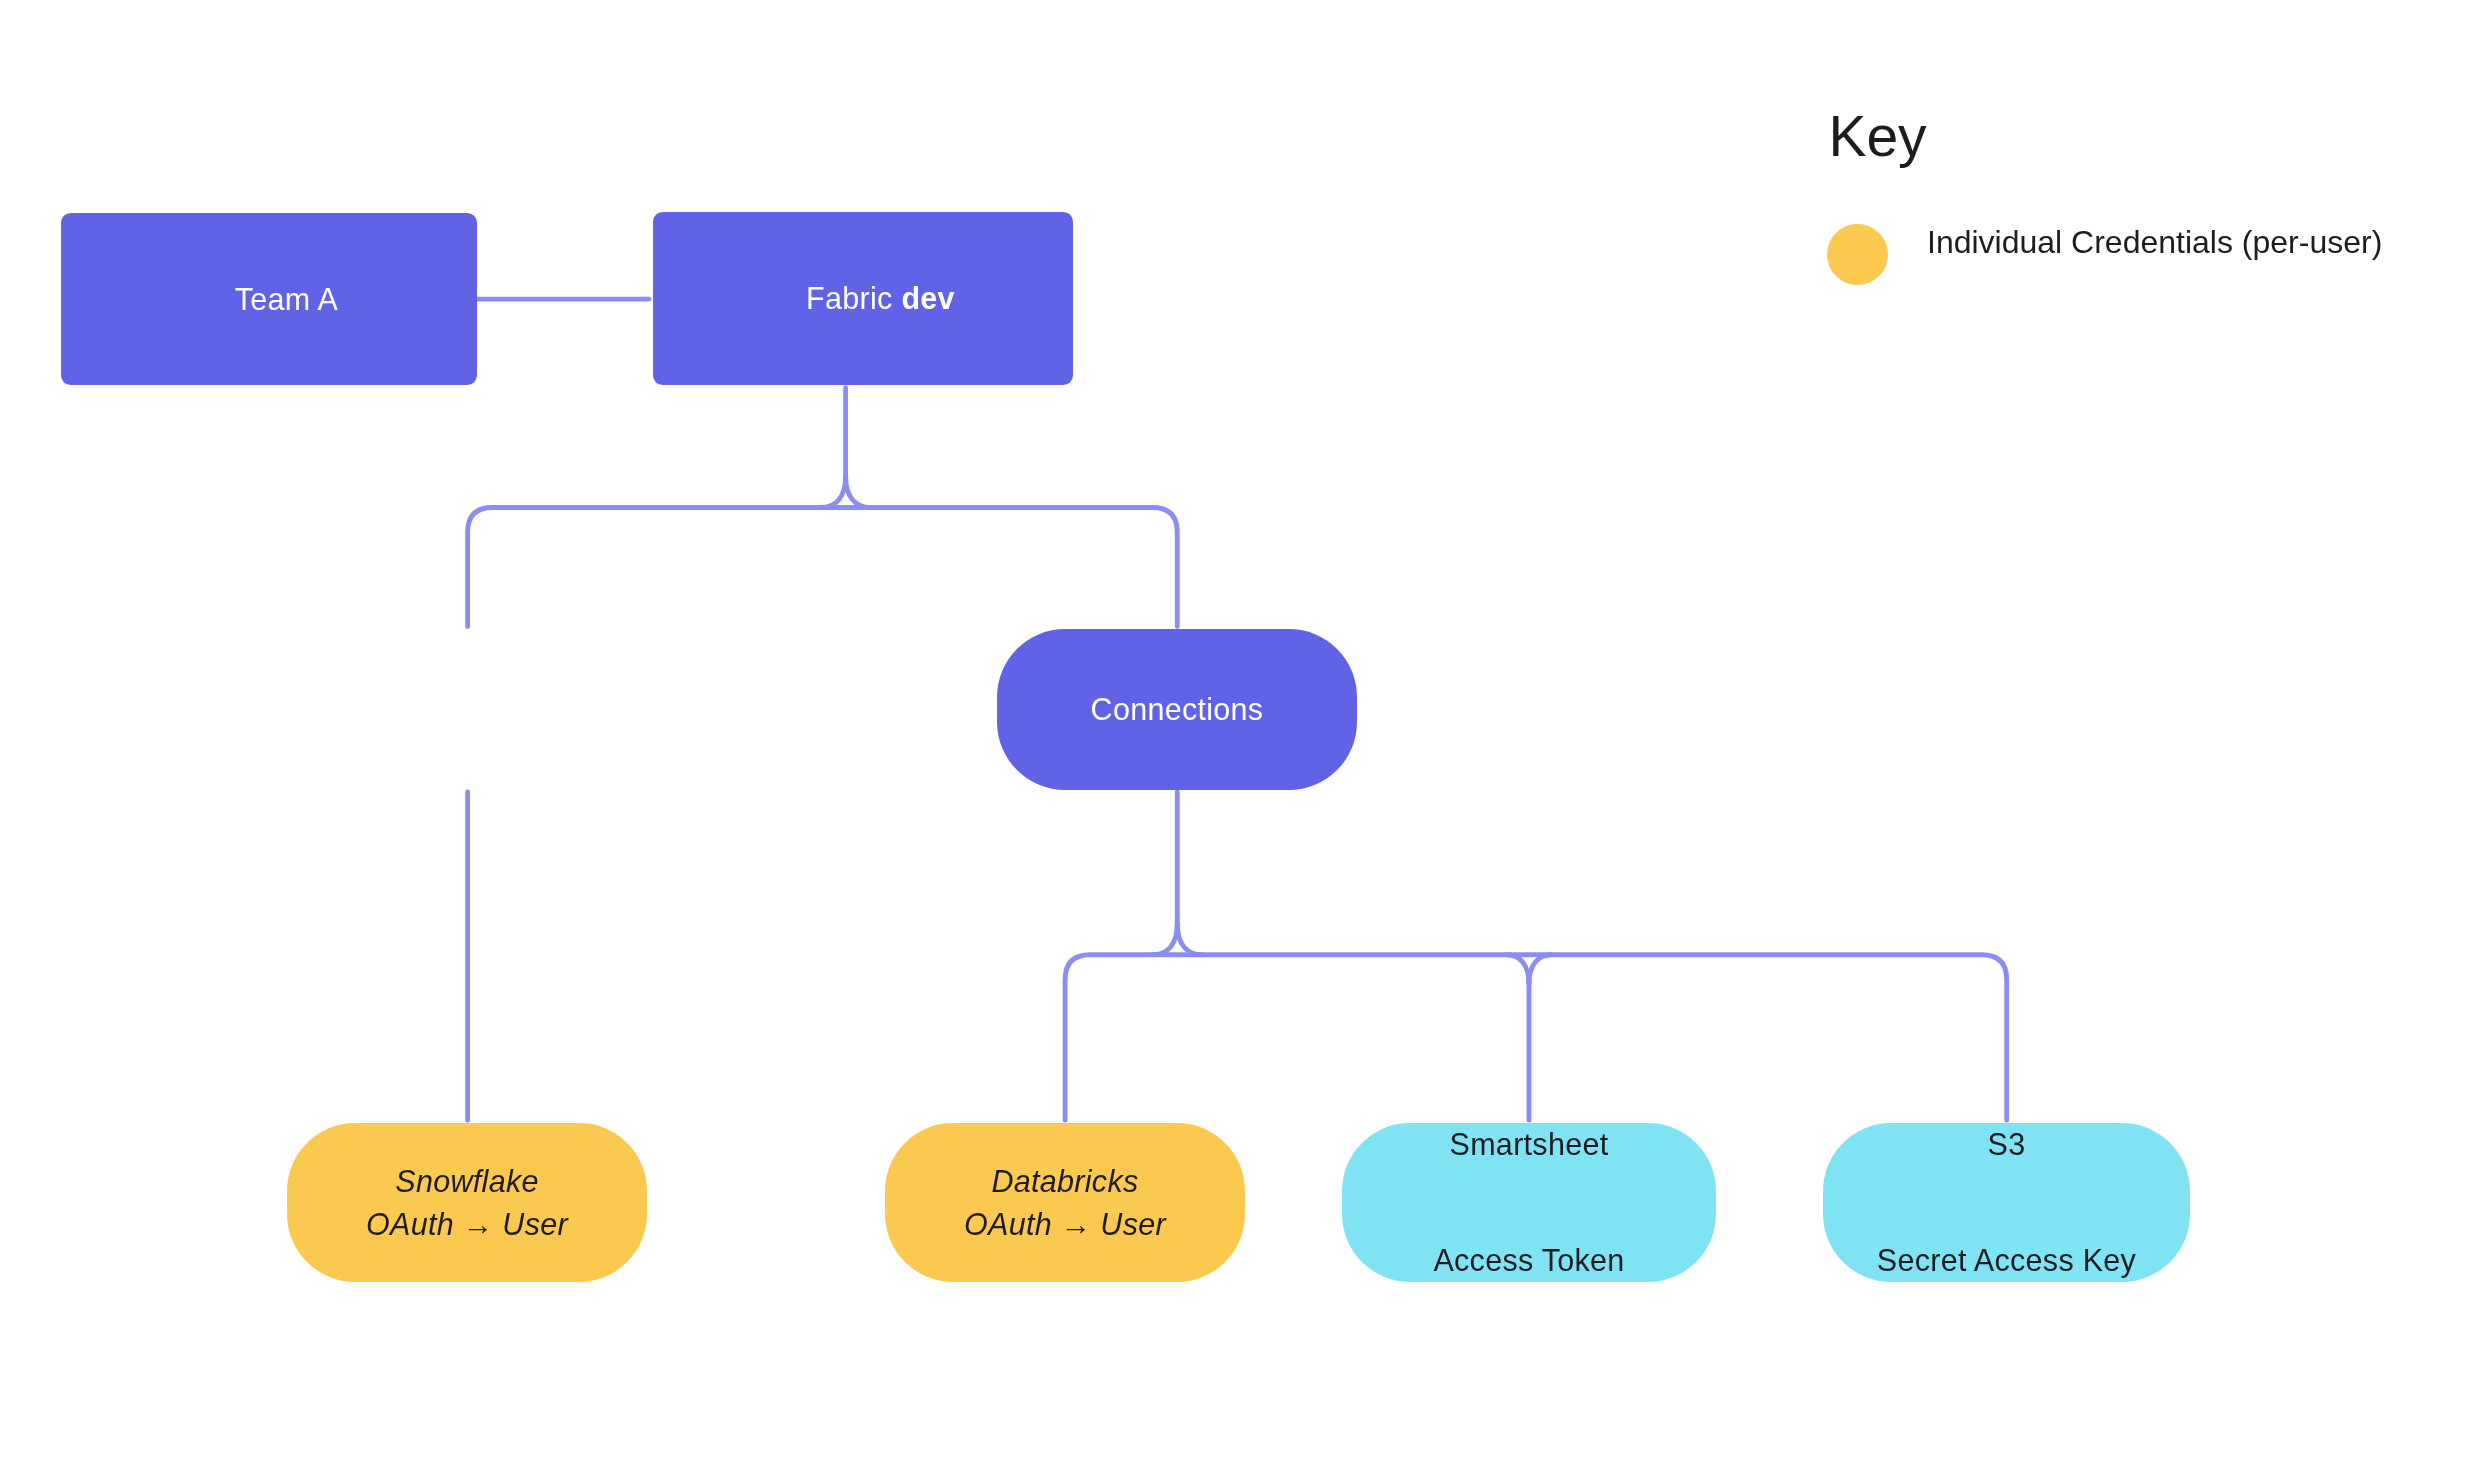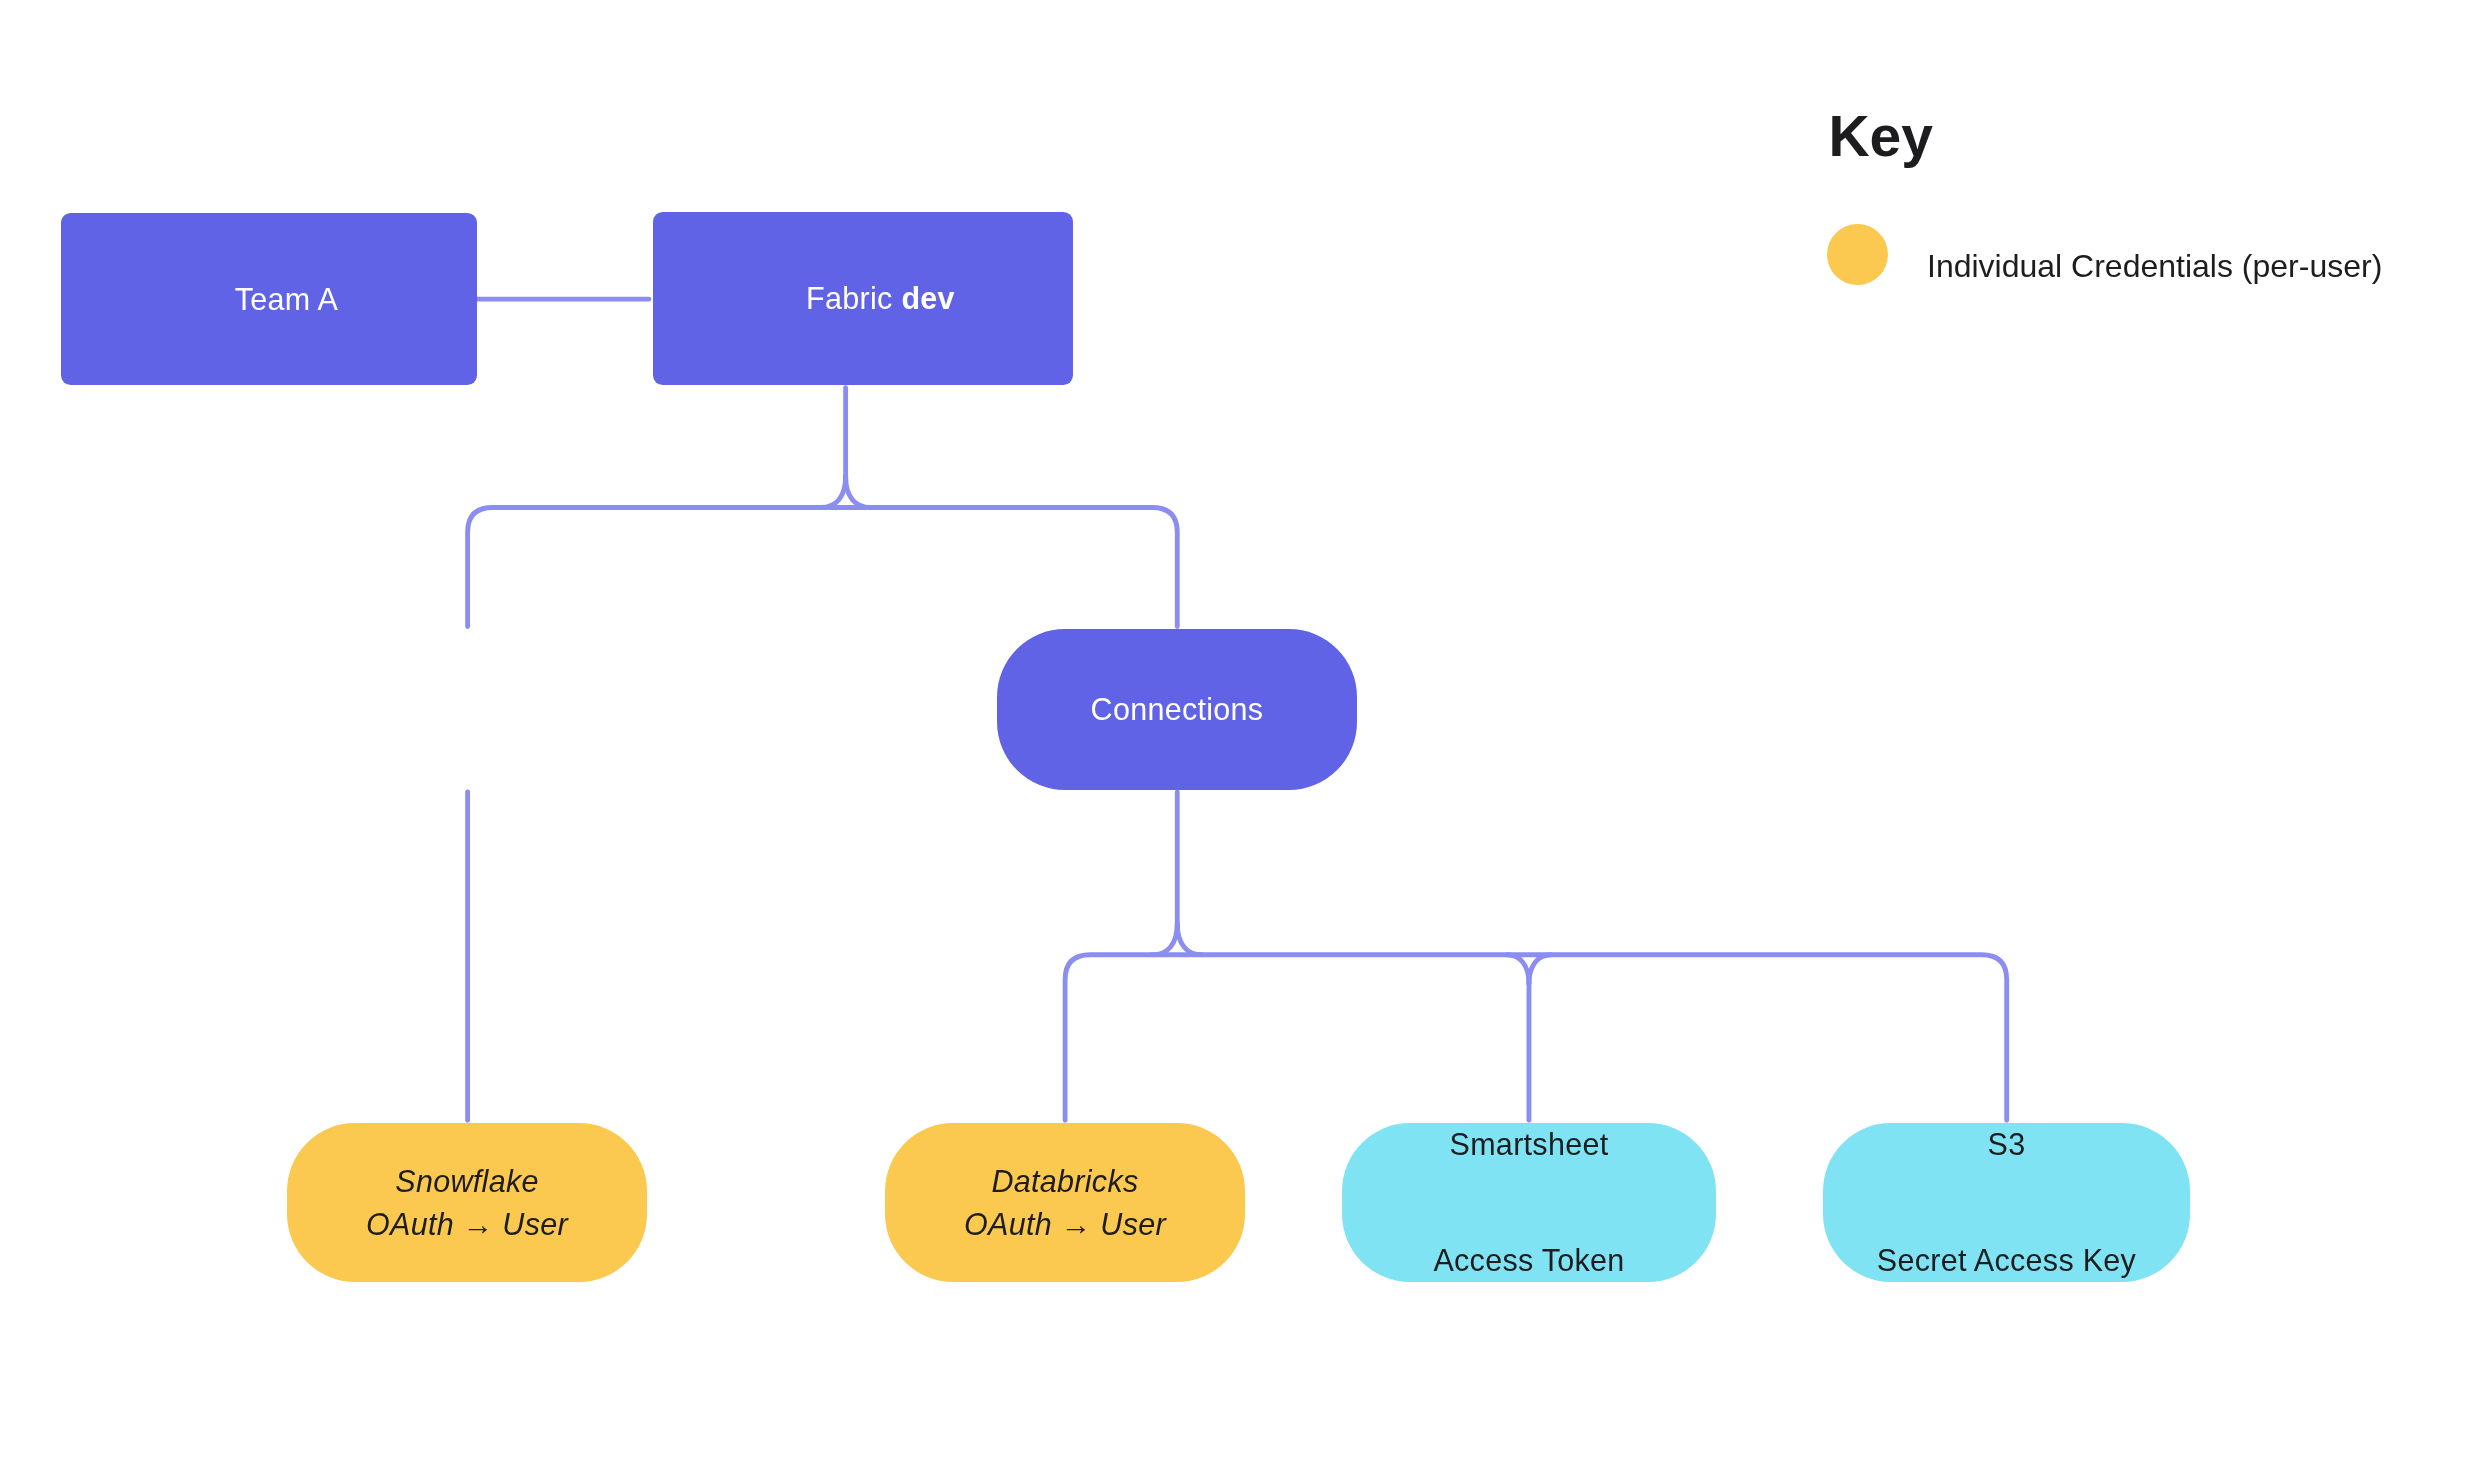--- a/index.html
+++ b/index.html
@@ -38,24 +38,24 @@
   #n-fabric    {left:653px; top:212px;  width:385px; height:173px;text-align:center;}
   #n-sql       {left:287px; top:629px;  width:360px; height:161px;}
   #n-conn      {left:997px;top:629px;  width:360px; height:161px;}
   #n-snowflake {left:287px; top:1123px; width:360px; height:159px;}
   #n-databricks{left:885px;top:1123px; width:360px; height:159px;}
   #n-smartsheet{left:1342px;top:1123px; width:374px; height:159px;}
   #n-s3        {left:1823px;top:1123px; width:367px; height:159px;}
 
   #legend{position:absolute;left:1827px;top:102px;}
   #legend .key-title{
-    font-size:57px;font-weight:700;color:var(--text-dark,#1D1D1F);
+    font-size:57px;font-weight:400;color:var(--text-dark,#1D1D1F);
     line-height:69px;margin:0 0 53px 1.4px;
   }
-  .legend-row{display:flex;align-items:flex-end;margin-bottom:36px;height:61px;}
+  .legend-row{display:flex;align-items:flex-start;margin-bottom:36px;height:61px;}
   .swatch{width:61px;height:61px;border-radius:50%;flex:0 0 auto;background:#ccc;}
   .legend-label{margin-left:39px;font-size:32px;color:var(--text-dark,#1D1D1F);white-space:nowrap;}
 </style>
 </head>
 <body>
 
 <div id="canvas">
 
   <svg id="connector-layer" viewBox="0 0 3574 2142" aria-hidden="true">
     <path d="M 642 432 H 937"></path>

